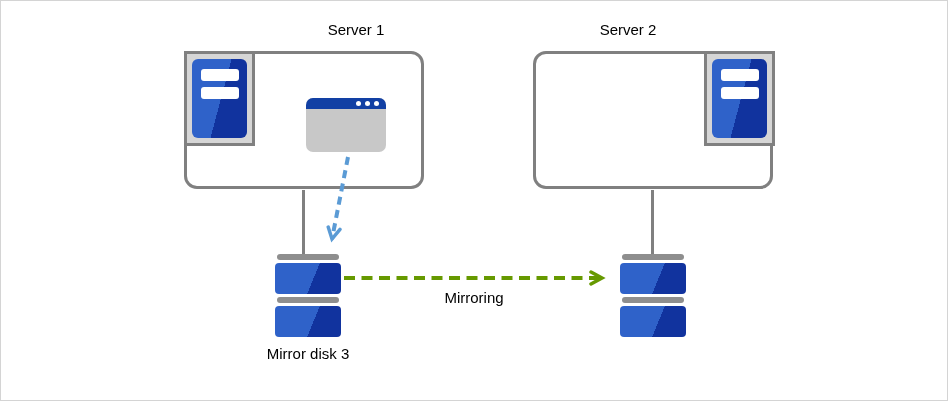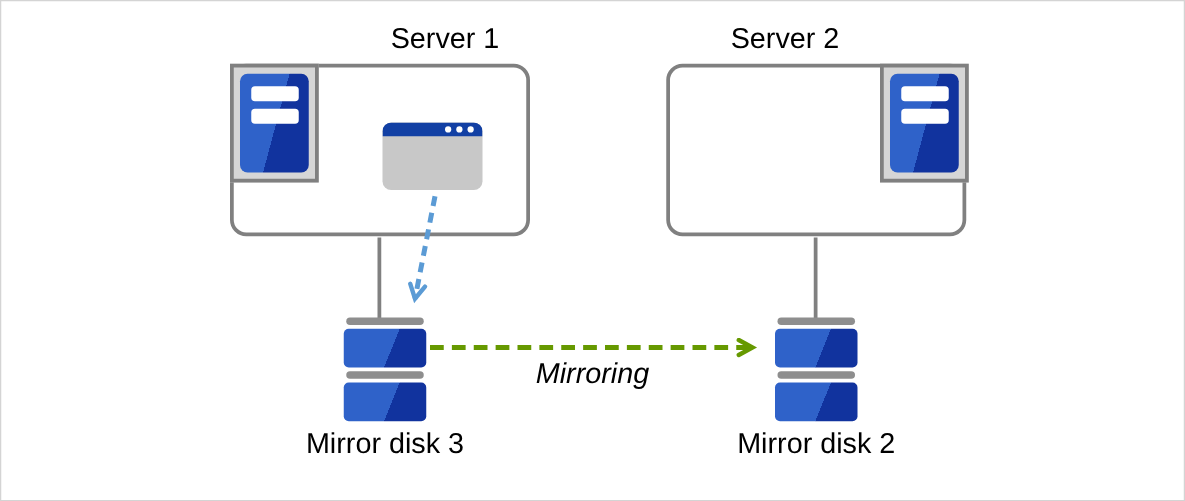--- a/index.html
+++ b/index.html
@@ -8,21 +8,21 @@
   .frame {
     position: relative;
     width: 946px; height: 399px;
     border: 1px solid var(--frame-border);
     background: #ffffff;
     overflow: hidden;
   }
 
   .label {
     position: absolute;
-    font-size: 23px;
+    font-size: 15px;
     line-height: 20px;
     text-align: center;
     color: var(--text);
     white-space: nowrap;
   }
 
   
   .server-box {
     position: absolute;
     width: 234px; height: 132px;
@@ -124,21 +124,21 @@
   .mk { fill: none; stroke-width: 3.5; stroke-linecap: round; stroke-linejoin: miter; }
   .mk-blue  { stroke: var(--arrow-blue); }
   .mk-green { stroke: var(--arrow-green); }
 
   
   #server1-title { left: 255px; top: 19px; width: 200px; }
   #server2-title { left: 527px; top: 19px; width: 200px; }
   #app-label     { left: 243px; top: 69px; width: 200px; }
   #disk1-label   { left: 207px; top: 343px; width: 200px; }
   #disk2-label   { left: 552px; top: 343px; width: 200px; }
-  #mirroring-label { left: 373px; top: 287px; width: 200px; font-style: italic; }
+  #mirroring-label { left: 373px; top: 287px; width: 200px; }
 </style>
 </head>
 <body>
 
 <div class="frame">
 
   <div class="label" id="server1-title">Server 1</div>
   <div class="label" id="server2-title">Server 2</div>
 
   <div class="server-box" id="server1-box"></div>
@@ -177,21 +177,20 @@
     <div class="disk-body"></div>
   </div>
   <div class="disk" id="disk2">
     <div class="disk-cap"></div>
     <div class="disk-body"></div>
     <div class="disk-cap"></div>
     <div class="disk-body"></div>
   </div>
 
   <div class="label" id="disk1-label">Mirror disk 3</div>
-  <div class="label" id="disk2-label">Mirror disk 2</div>
 
   <div class="label" id="mirroring-label">Mirroring</div>
 
   <svg class="overlay" viewBox="0 0 946 399" aria-hidden="true">
     <defs>
       <marker id="chev-blue" markerUnits="userSpaceOnUse" markerWidth="22" markerHeight="22" refX="13" refY="8" orient="auto">
         <path class="mk mk-blue" d="M2,2 L13,8 L2,14"></path>
       </marker>
       <marker id="chev-green" markerUnits="userSpaceOnUse" markerWidth="22" markerHeight="22" refX="13" refY="8" orient="auto">
         <path class="mk mk-green" d="M2,2 L13,8 L2,14"></path>

